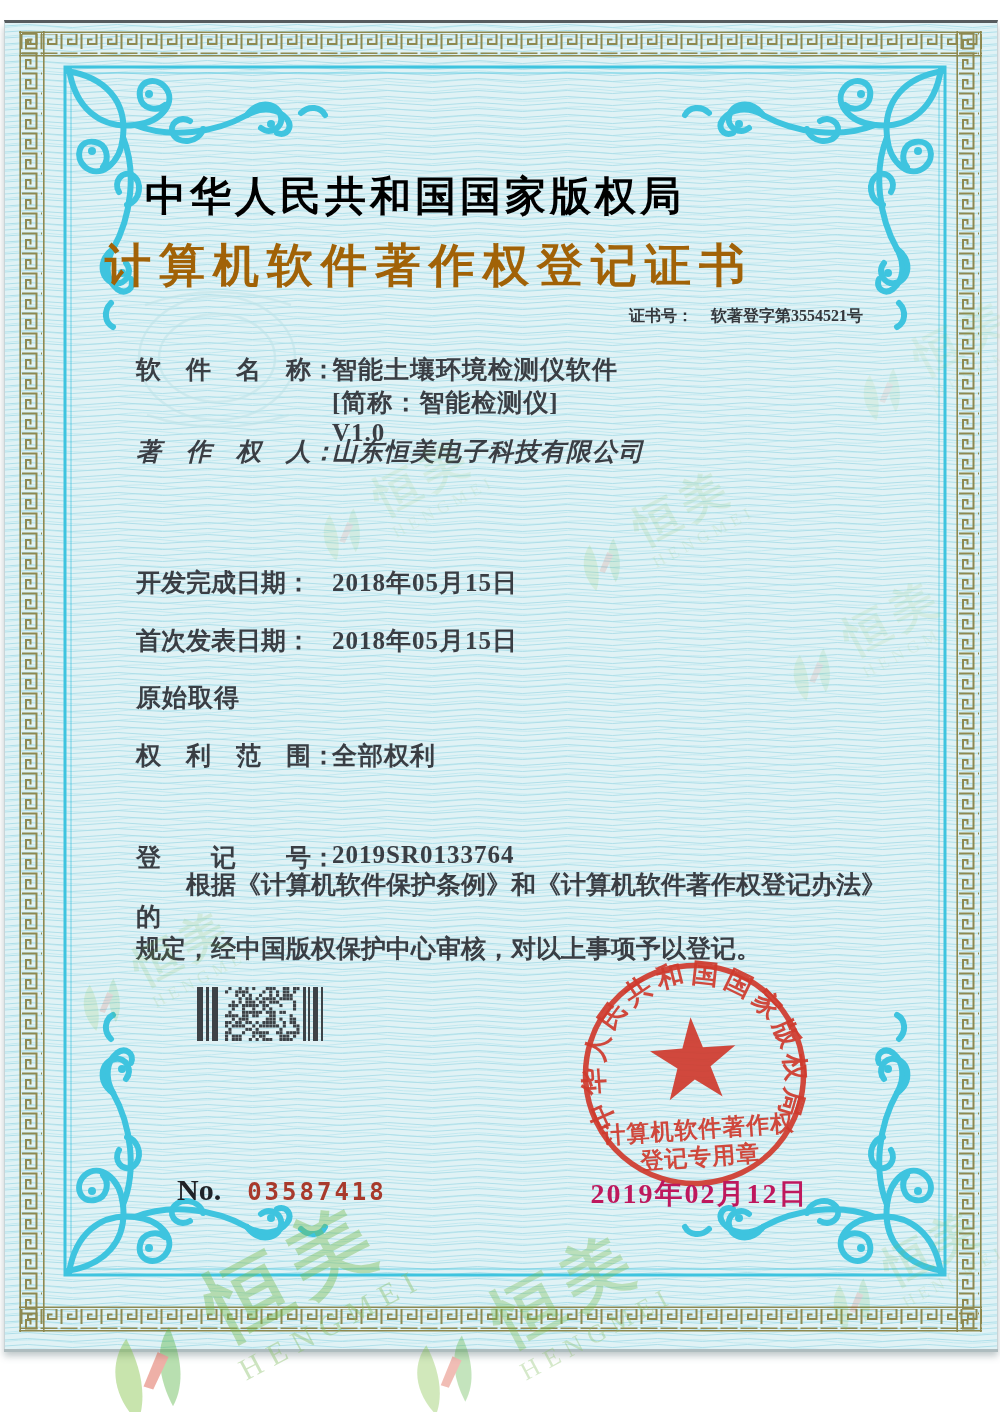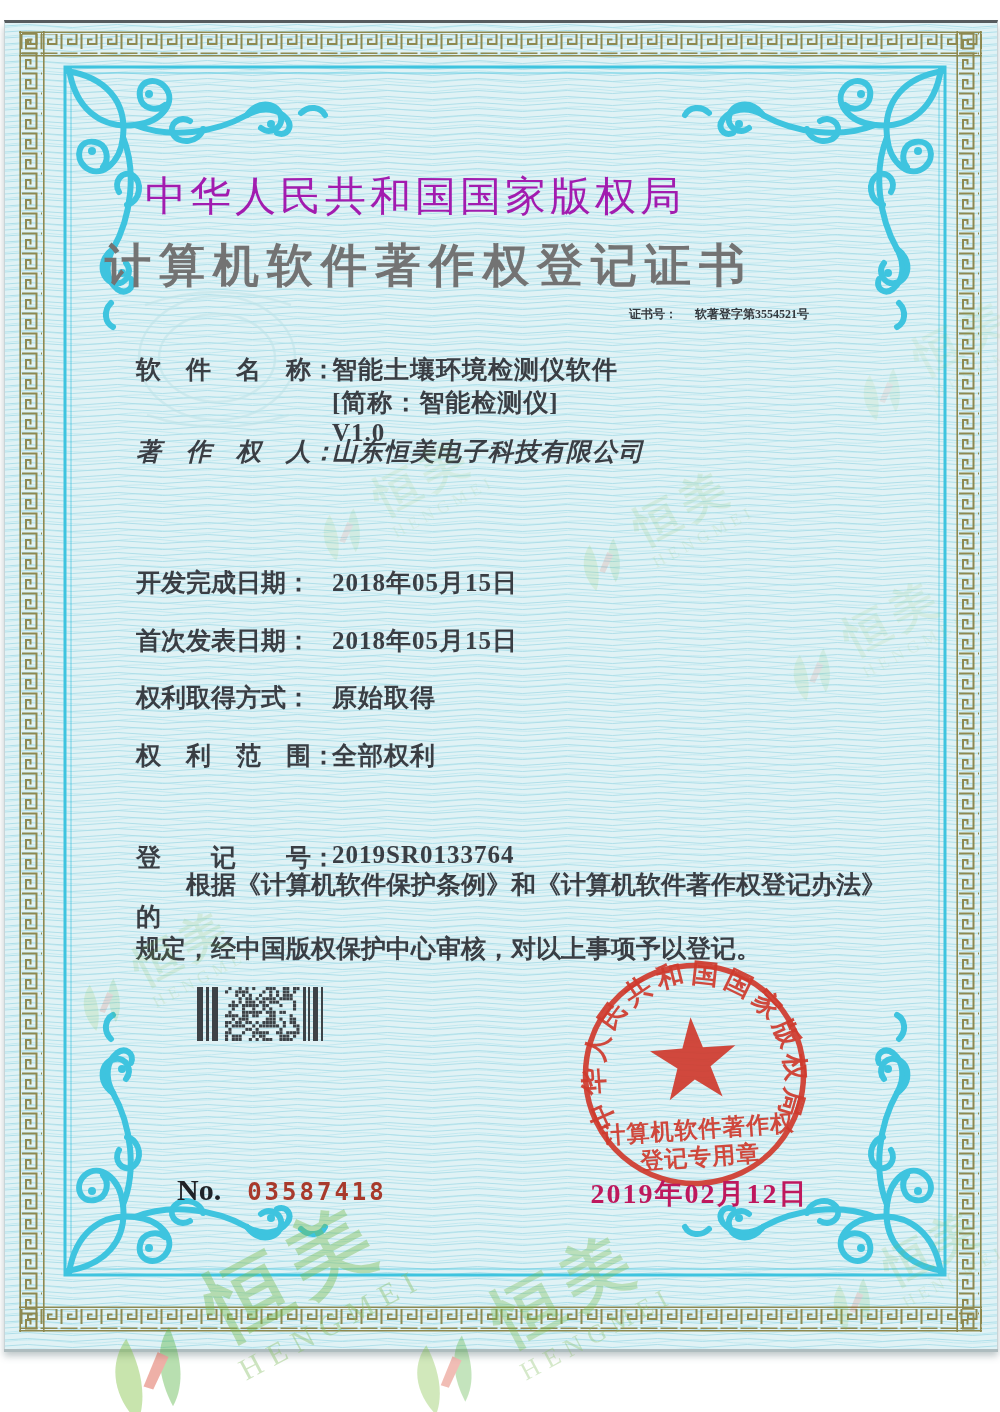--- a/index.html
+++ b/index.html
@@ -12,23 +12,23 @@
     position:absolute;left:4px;top:20px;width:992px;height:1326px;
     background:#e0f2f5;
     border-top:3px solid #565b5e;
     border-left:1px solid #c9d4d7;
     border-right:1px solid #c9d4d7;
     box-shadow:0 3px 0 #aebcbf,0 7px 7px rgba(110,130,136,.45);
   }
   .layer{position:absolute;left:0;top:0;pointer-events:none;}
   
   .txt{position:absolute;color:#30343a;white-space:nowrap;}
-  .authority{left:0;top:146px;width:820px;text-align:center;font-size:41px;font-weight:400;letter-spacing:4px;color:#a21caf;}
-  .cert-title{left:0;top:212px;width:848px;text-align:center;font-size:46px;font-weight:700;letter-spacing:8px;color:#737373;}
-  .certno{left:624px;top:283px;font-size:12px;font-weight:700;display:flex;gap:18px;color:#33373c;}
+  .authority{left:0;top:146px;width:820px;text-align:center;font-size:41px;font-weight:700;letter-spacing:4px;color:#000000;}
+  .cert-title{left:0;top:212px;width:848px;text-align:center;font-size:46px;font-weight:700;letter-spacing:8px;color:#a16207;}
+  .certno{left:624px;top:283px;font-size:16px;font-weight:700;display:flex;gap:18px;color:#33373c;}
   .row{left:131px;display:flex;font-size:25px;font-weight:700;color:#3a3e44;}
   .row .lab{display:inline-block;width:196px;flex:0 0 196px;}
   .row .val{letter-spacing:1px;}
   .row-software-name{top:330px;justify-content:center;}
   .row-software-short{top:363px;}
   .row-software-version{top:396px;}
   .row-copyright-owner{top:412px;font-style:italic;}
   .row-dev-date{top:543px;}
   .row-publish-date{top:601px;}
   .row-acquisition{top:658px;}
@@ -166,21 +166,20 @@
   </div>
   <div class="txt row row-dev-date">
     <span class="lab">开发完成日期：</span>
     <span class="val">2018年05月15日</span>
   </div>
   <div class="txt row row-publish-date">
     <span class="lab">首次发表日期：</span>
     <span class="val">2018年05月15日</span>
   </div>
   <div class="txt row row-acquisition">
-    <span class="lab">权利取得方式：</span>
     <span class="val">原始取得</span>
   </div>
   <div class="txt row row-scope">
     <span class="lab">权　利　范　围：</span>
     <span class="val">全部权利</span>
   </div>
   <div class="txt row row-reg-number">
     <span class="lab">登　　记　　号：</span>
     <span class="val">2019SR0133764</span>
   </div>

